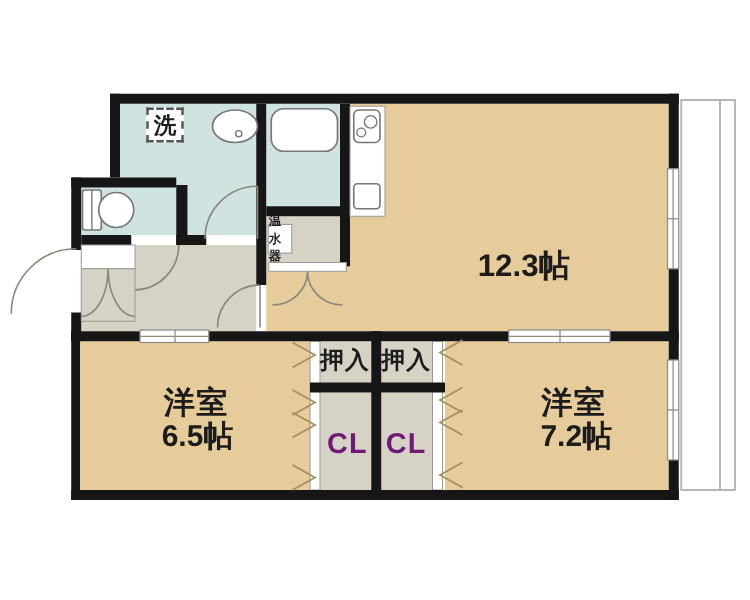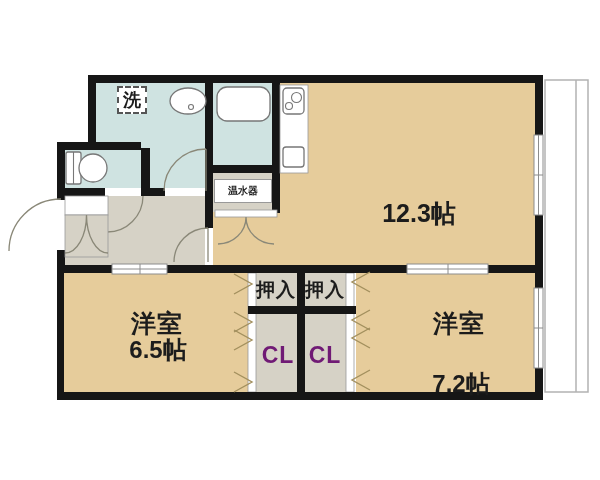--- a/index.html
+++ b/index.html
@@ -27,21 +27,21 @@
        white-space:nowrap;line-height:1;}
   .lbl-room{font-size:25px;font-weight:700;letter-spacing:1px;}
   .lbl-ldk{font-size:26px;font-weight:700;letter-spacing:1px;}
   .lbl-size{font-size:24px;font-weight:700;}
   .lbl-oshiire{font-size:19px;font-weight:700;letter-spacing:1px;text-align:right;}
   .lbl-cl{font-size:23px;font-weight:600;color:#701a75;letter-spacing:1px;}
   .box{position:absolute;display:flex;align-items:center;justify-content:center;
        background:#fff;color:var(--text);}
   #laundry-box{left:117px;top:86px;width:30px;height:28px;border:2px dashed #555;
        font-size:18px;font-weight:700;box-sizing:border-box;}
-  #heater-box{left:214px;top:179px;width:58px;height:24px;border:1px solid #999;
+  #heater-box{left:214px;top:179px;width:20px;height:24px;border:1px solid #999;
        font-size:10px;font-weight:700;box-sizing:border-box;letter-spacing:0px;}
   #watermark{position:absolute;left:300px;top:431px;transform:translate(-50%,-50%);
        color:var(--wm);font-size:26px;font-weight:400;letter-spacing:1px;}
 </style>
 </head>
 <body>
 
 <div id="plan">
   <svg width="600" height="480" viewBox="0 0 600 480">
 
@@ -166,21 +166,21 @@
       <path class="chev" d="M370,370 L352,380 L370,390"></path>
     </g>
   </svg>
 
   <div class="lbl lbl-size" style="left:419px;top:189px;font-size:25px;margin-top:24px;">12.3帖</div>
 
   <div class="lbl lbl-room" style="left:157px;top:323px;">洋室</div>
   <div class="lbl lbl-size" style="left:158px;top:350px;">6.5帖</div>
 
   <div class="lbl lbl-room" style="left:459px;top:323px;">洋室</div>
-  <div class="lbl lbl-size" style="left:461px;top:350px;margin-top:34px;">7.2帖</div>
+  <div class="lbl lbl-size" style="left:461px;top:350px;">7.2帖</div>
 
   <div class="lbl lbl-oshiire" style="left:276px;top:289px;">押入</div>
   <div class="lbl lbl-oshiire" style="left:325px;top:289px;">押入</div>
 
   <div class="lbl lbl-cl" style="left:278px;top:355px;">CL</div>
   <div class="lbl lbl-cl" style="left:325px;top:355px;">CL</div>
 
   <div class="box" id="heater-box">
     <span>温水器</span>
   </div>

